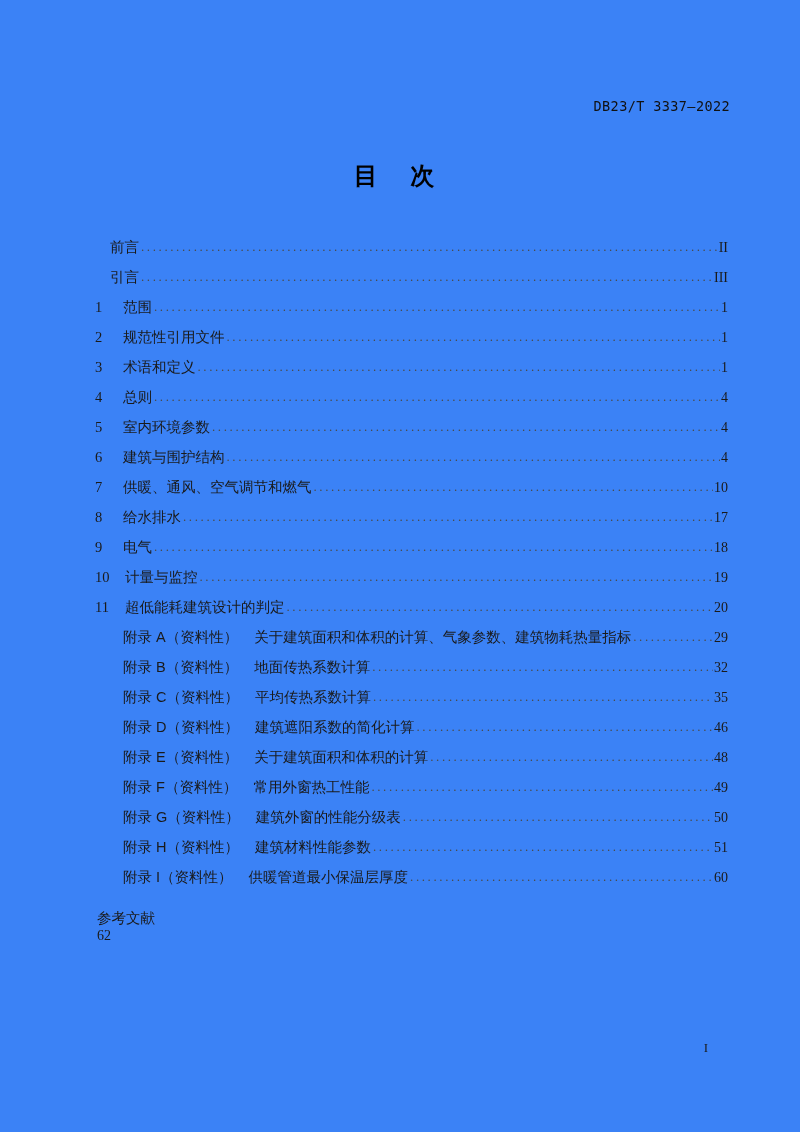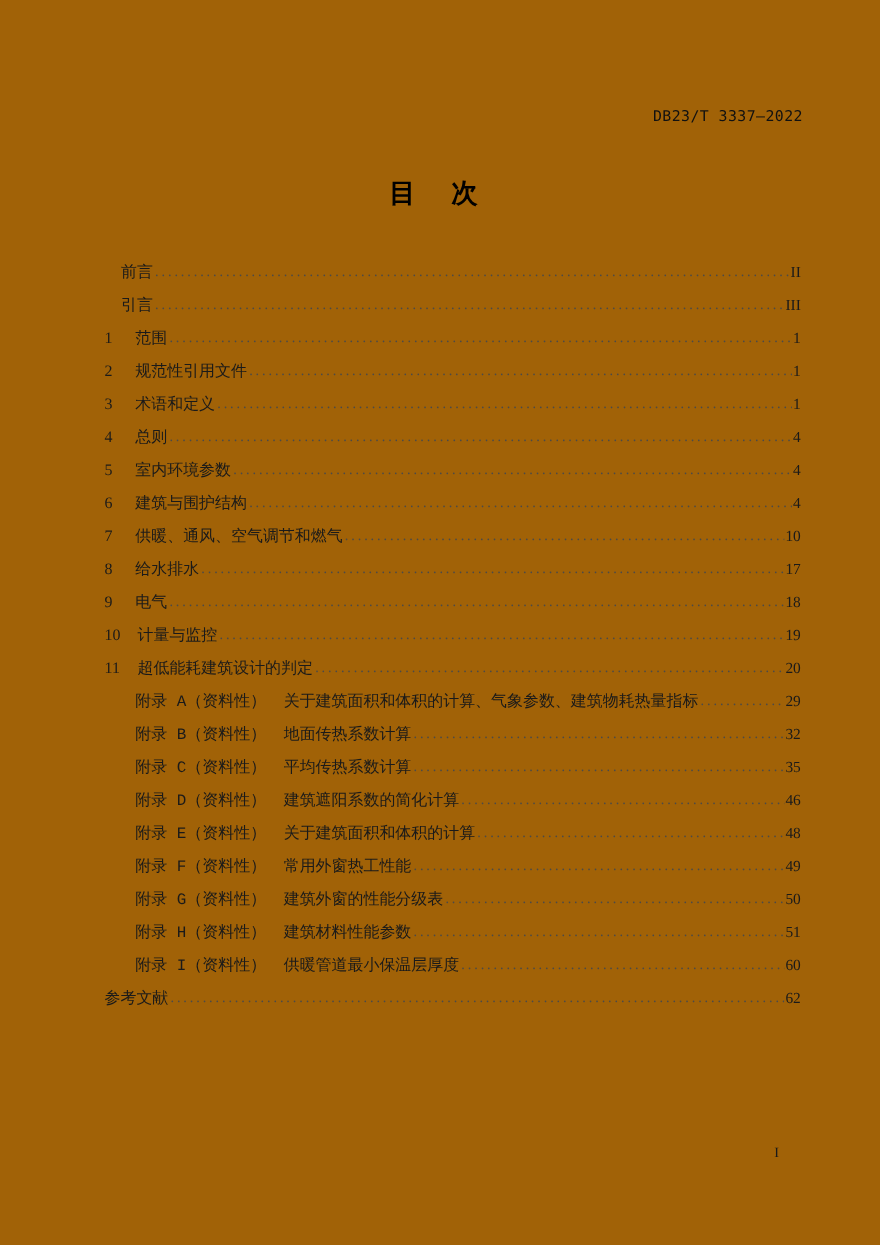--- a/index.html
+++ b/index.html
@@ -4,21 +4,21 @@
 <style>
   html, body {
     margin: 0;
     padding: 0;
     background: #ffffff;
   }
   .page {
     position: relative;
     width: 800px;
     height: 1132px;
-    background: #a16207;
+    background: #3b82f6;
     font-family: "Liberation Serif", "DejaVu Serif", serif;
     color: #1a1a1a;
     overflow: hidden;
   }
 
   
   .page-header {
     position: absolute;
     top: 98px;
     left: 70px;
@@ -55,20 +55,22 @@
 
   .toc-row {
     display: flex;
     align-items: baseline;
     height: 30px;
     font-size: 14.5px;
     color: #1a1a1a;
     white-space: nowrap;
   }
   .toc-row.gap-before {
+    margin-top: 11px;
+    flex-direction: column;
   }
 
   
   .num {
     flex: 0 0 auto;
     min-width: 15px;
     text-align: left;
     font-family: "Liberation Serif", "DejaVu Serif", serif;
   }
   .num.wide {
@@ -77,21 +79,21 @@
   .num-pad {
     flex: 0 0 13px;
   }
   .num-pad.wide {
     flex: 0 0 15px;
   }
 
   
   .annex-label {
     flex: 0 0 auto;
-    font-family: Liberation Mono, monospace;
+    font-family: Liberation Sans, sans-serif;
     padding-left: 28px;
   }
   .annex-pad {
     flex: 0 0 16px;
   }
 
   .title-txt {
     flex: 0 0 auto;
     font-family: "Liberation Serif", "DejaVu Serif", serif;
   }

